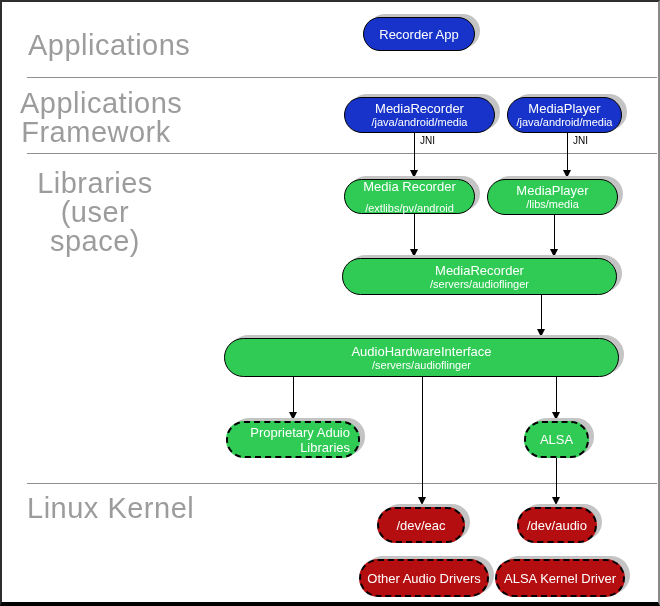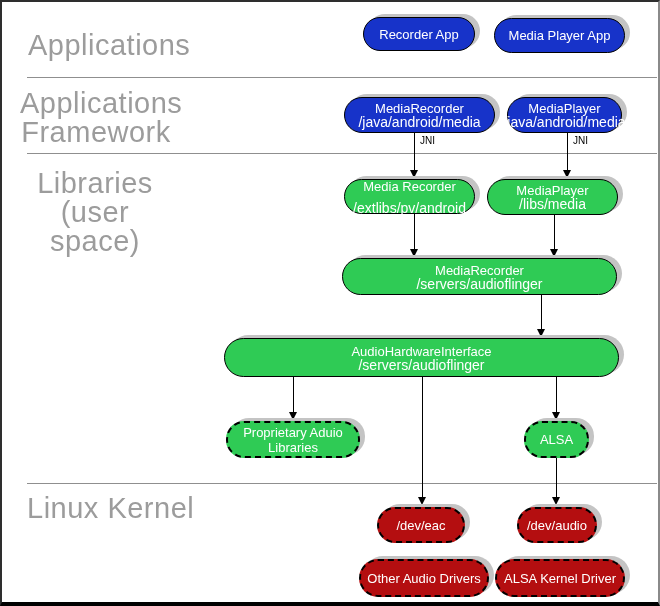--- a/index.html
+++ b/index.html
@@ -21,21 +21,21 @@
     display:flex;flex-direction:column;align-items:center;justify-content:center;
     color:#fff;text-align:center;
     border:1.5px solid #000;
     box-shadow:5px -3px 0 0 var(--shadow-gray,#c4c4c4);
   }
   .pill.dashed{border:2px dashed #000;}
   .pill.blue{background:var(--app-blue,#1733c9);}
   .pill.green{background:var(--lib-green,#2fcb55);}
   .pill.red{background:var(--kernel-red,#b40e10);}
   .pill .t1{font-size:13px;line-height:15px;}
-  .pill .t2{font-size:14px;line-height:13px;}
+  .pill .t2{font-size:11px;line-height:13px;}
   .vline{position:absolute;width:1px;background:#000;}
   .vline .head{
     position:absolute;bottom:-8px;left:-4px;width:0;height:0;
     border-left:4.5px solid transparent;border-right:4.5px solid transparent;
     border-top:8px solid #000;
   }
   .jni{position:absolute;color:#000;font-size:10px;font-weight:500;}
 </style>
 </head>
 <body>
@@ -84,23 +84,20 @@
   <div class="vline" style="left:420px;top:375px;height:120px;">
       <i class="head"></i>
     </div>
   <div class="vline" style="left:554px;top:455px;height:40px;">
       <i class="head"></i>
     </div>
 
   <div class="pill blue" style="left:361px;top:15px;width:112px;height:34px;">
     <span class="t1">Recorder App</span>
   </div>
-  <div class="pill blue" style="left:492px;top:16px;width:131px;height:35px;">
-    <span class="t1">Media Player App</span>
-  </div>
 
   <div class="pill blue" style="left:342px;top:95px;width:151px;height:36px;">
     <span class="t1">MediaRecorder</span>
     <span class="t2">/java/android/media</span>
   </div>
   <div class="pill blue" style="left:505px;top:95px;width:115px;height:36px;">
     <span class="t1">MediaPlayer</span>
     <span class="t2">/java/android/media</span>
   </div>
 
@@ -114,21 +111,21 @@
   </div>
   <div class="pill green" style="left:340px;top:256px;width:275px;height:37px;">
     <span class="t1">MediaRecorder</span>
     <span class="t2">/servers/audioflinger</span>
   </div>
   <div class="pill green" style="left:222px;top:336px;width:395px;height:39px;">
     <span class="t1">AudioHardwareInterface</span>
     <span class="t2">/servers/audioflinger</span>
   </div>
   <div class="pill green dashed" style="left:224px;top:419px;width:134px;height:37px;border-radius:18px;">
-    <span class="t1" style="padding:0 8px;">Proprietary Aduio Libraries</span>
+    <span class="t1" style="padding:0 8px;text-align:right;">Proprietary Aduio Libraries</span>
   </div>
   <div class="pill green dashed" style="left:522px;top:419px;width:65px;height:37px;border-radius:18px;">
     <span class="t1">ALSA</span>
   </div>
 
   <div class="pill red dashed" style="left:375px;top:505px;width:88px;height:36px;border-radius:18px;">
     <span class="t1">/dev/eac</span>
   </div>
   <div class="pill red dashed" style="left:515px;top:505px;width:80px;height:36px;border-radius:18px;">
     <span class="t1">/dev/audio</span>

